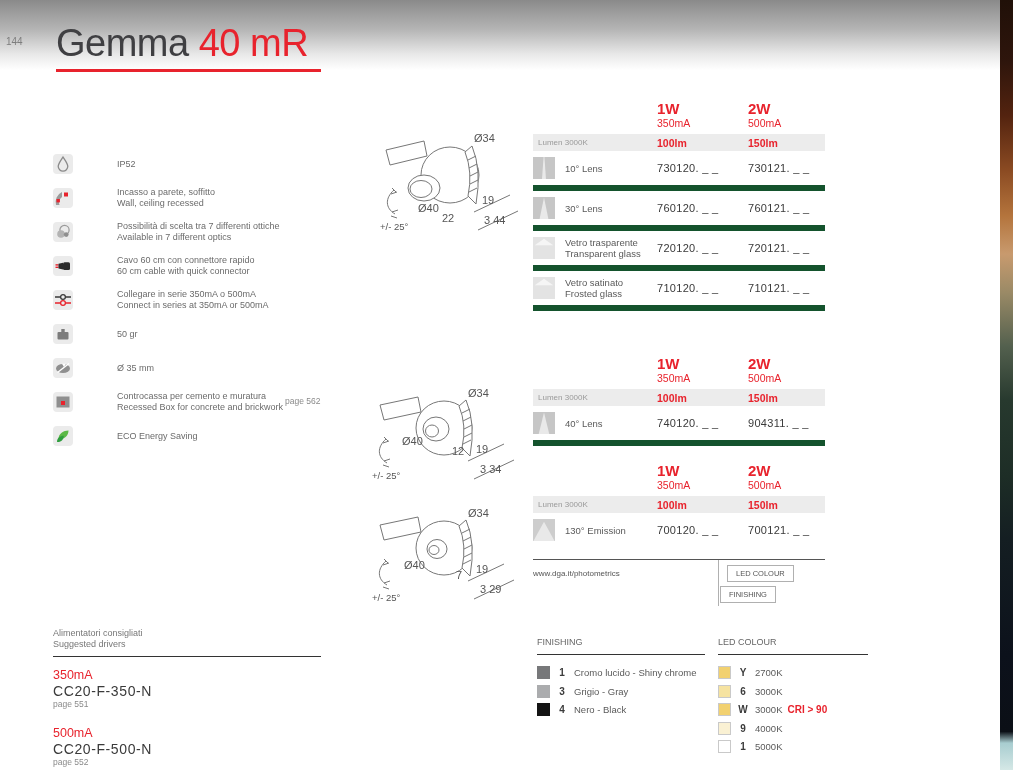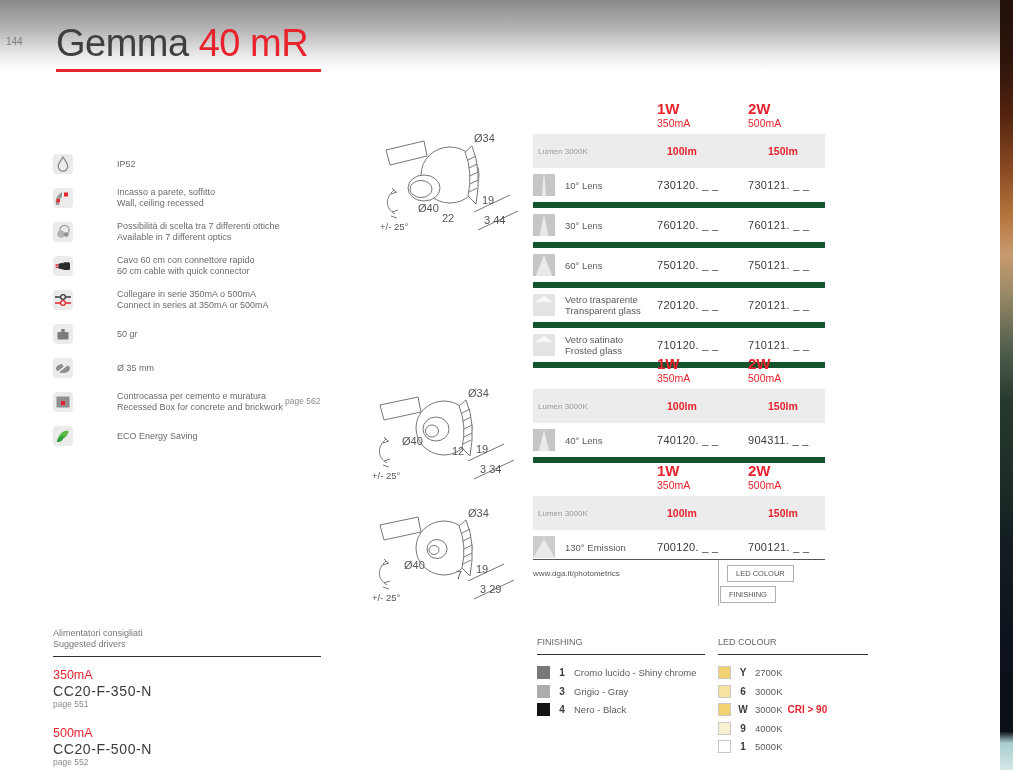--- a/index.html
+++ b/index.html
@@ -37,21 +37,21 @@
   .dfill{stroke:#777;fill:#ffffff;stroke-width:1;}
   .dtxt{fill:#555;font-size:11px;font-family:"Liberation Sans",sans-serif;}
   .dtxt.small{font-size:9.5px;}
 
   
   .ptable{position:absolute;left:533px;width:292px;}
   .pt-grid{display:grid;grid-template-columns:124px 91px 1fr;align-items:center;}
   .pt-header{margin-bottom:5px;}
   .pw{display:block;font-size:15px;font-weight:bold;color:#e8232d;line-height:17px;}
   .cur{display:block;font-size:10.5px;color:#e8232d;line-height:12px;}
-  .pt-lumen{background:#ececec;height:34px;gap:10px;}
+  .pt-lumen{background:#ececec;height:17px;}
   .lum-label{font-size:8px;color:#9a9a9a;padding-left:5px;}
   .lum-val{font-size:10.5px;font-weight:bold;color:#e8232d;}
   .pt-row{min-height:34px;border-bottom:6px solid #14532d;}
   .pt-row.no-b{border-bottom:none;}
   .opt{display:flex;align-items:center;}
   .tile{width:22px;height:22px;background:#c6c6c6;position:relative;flex:0 0 22px;}
   .tile .beam{position:absolute;inset:0;background:#e9e9e9;}
   .b10{clip-path:polygon(41% 100%,48% 0,52% 0,59% 100%);}
   .b30{clip-path:polygon(30% 100%,50% 2%,70% 100%);}
   .b40{clip-path:polygon(26% 100%,50% 2%,74% 100%);}
@@ -339,32 +339,20 @@
           </span>
         <span class="opt-label">
             <span>30°  Lens</span>
           </span>
         </div>
       <div class="code">760120. _ _</div>
       <div class="code">760121. _ _</div>
     </div>
     <div class="pt-grid pt-row">
       <div class="opt">
-          <span class="tile">
-            <span class="beam b60"></span>
-          </span>
-        <span class="opt-label">
-            <span>60°  Lens</span>
-          </span>
-        </div>
-      <div class="code">750120. _ _</div>
-      <div class="code">750121. _ _</div>
-    </div>
-    <div class="pt-grid pt-row">
-      <div class="opt">
           <span class="tile glass">
             <span class="beam"></span>
           </span>
         <span class="opt-label">
             <span>Vetro trasparente</span>
             <span>Transparent glass</span>
           </span>
         </div>
       <div class="code">720120. _ _</div>
       <div class="code">720121. _ _</div>

